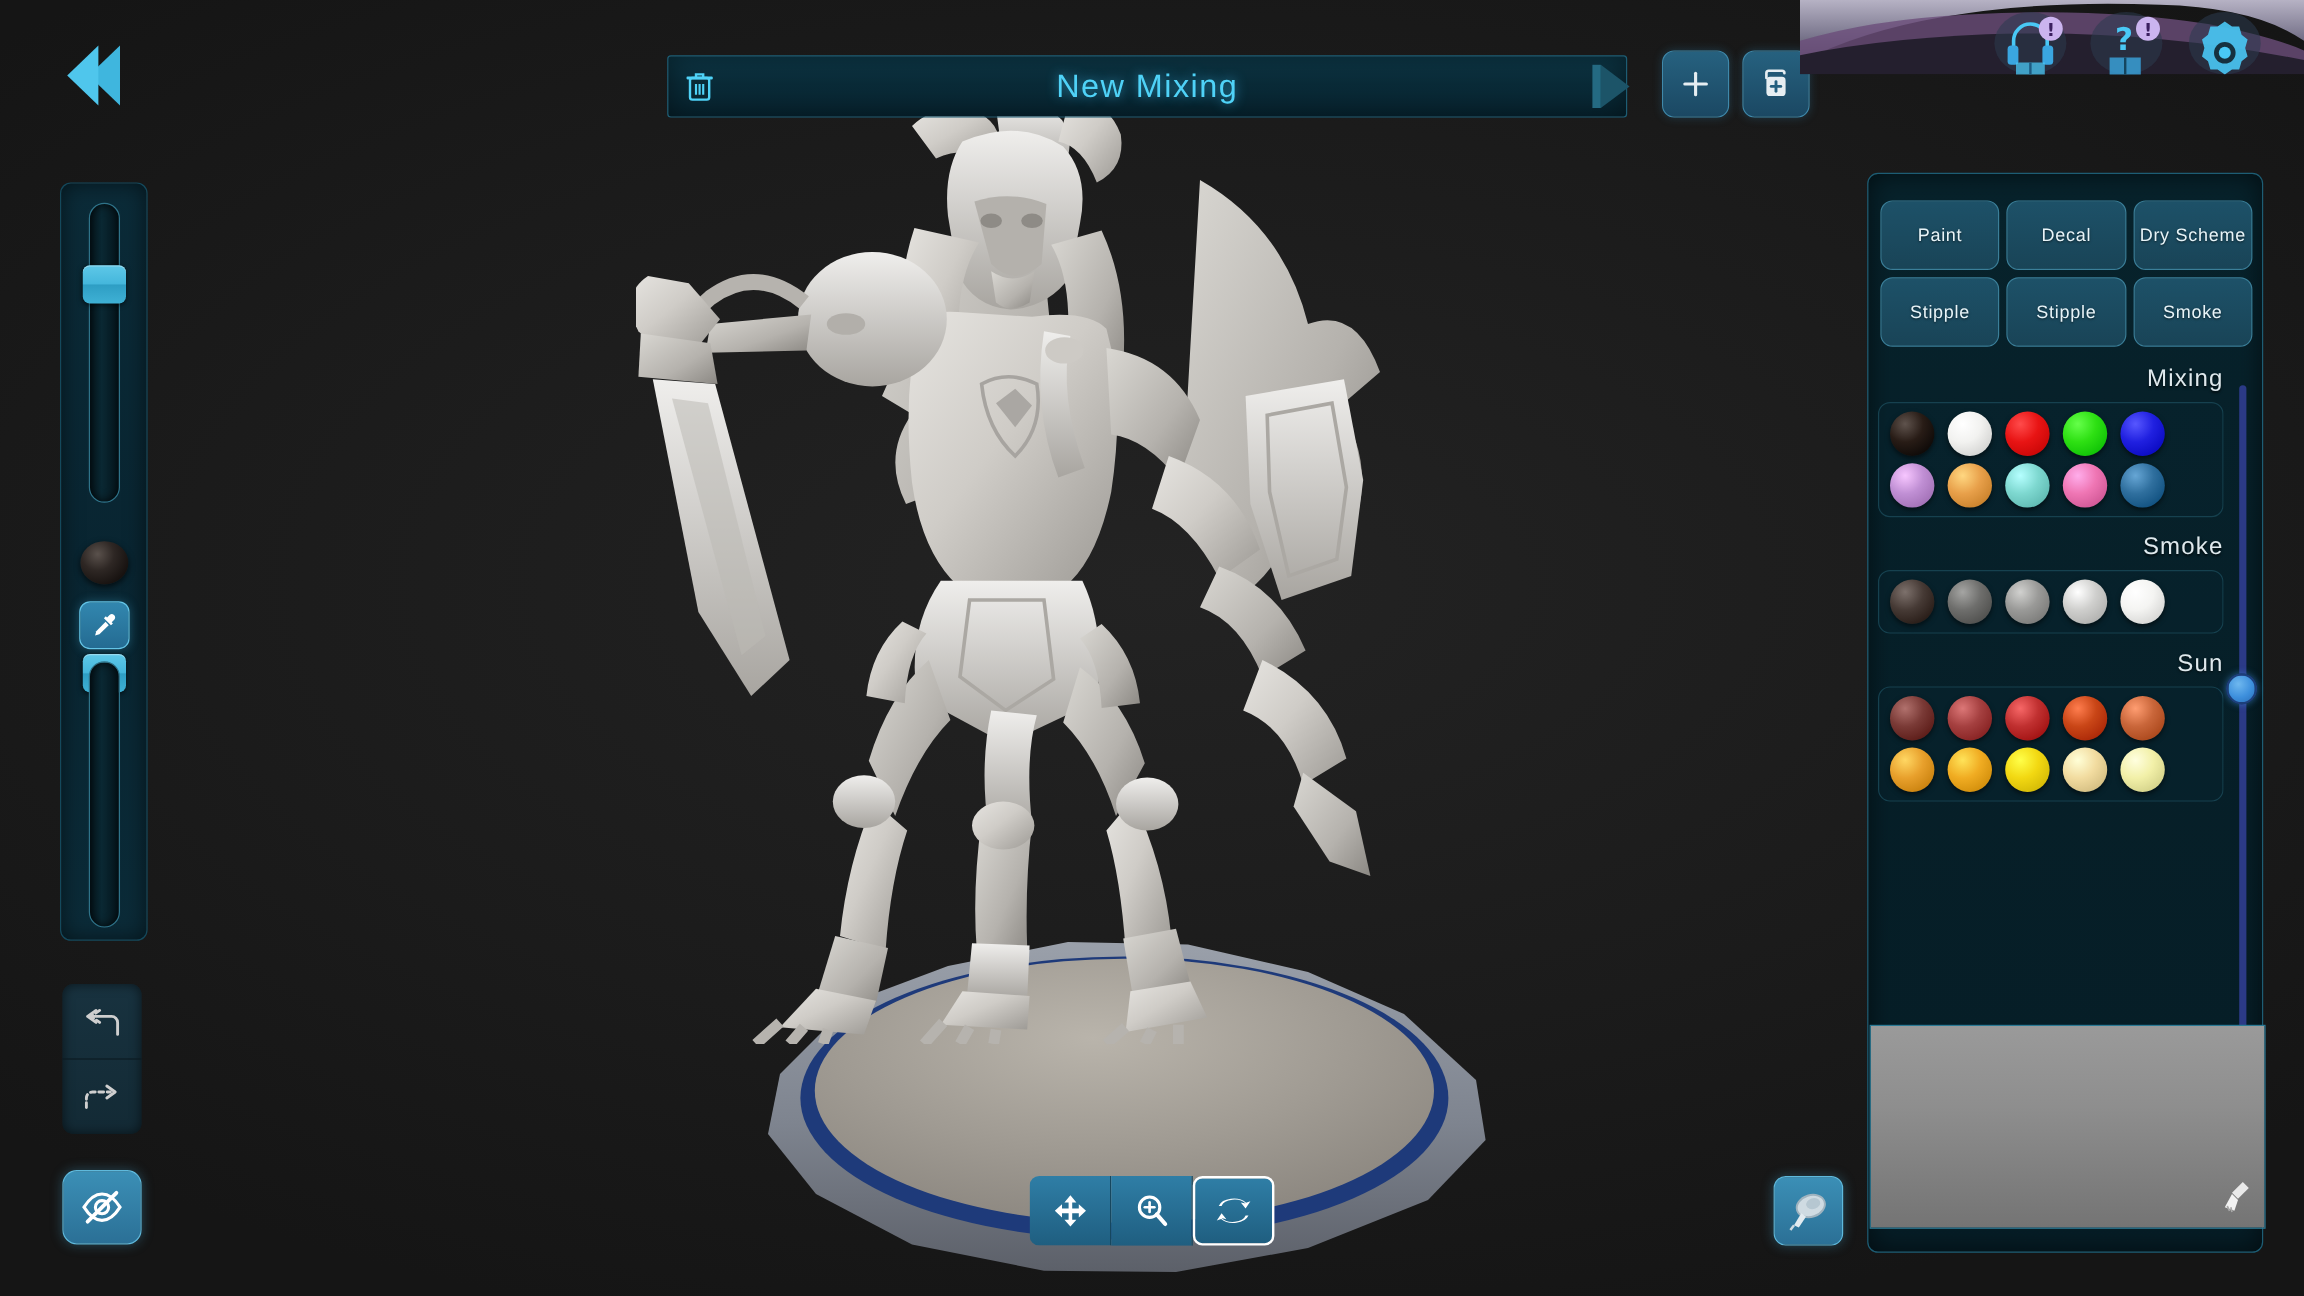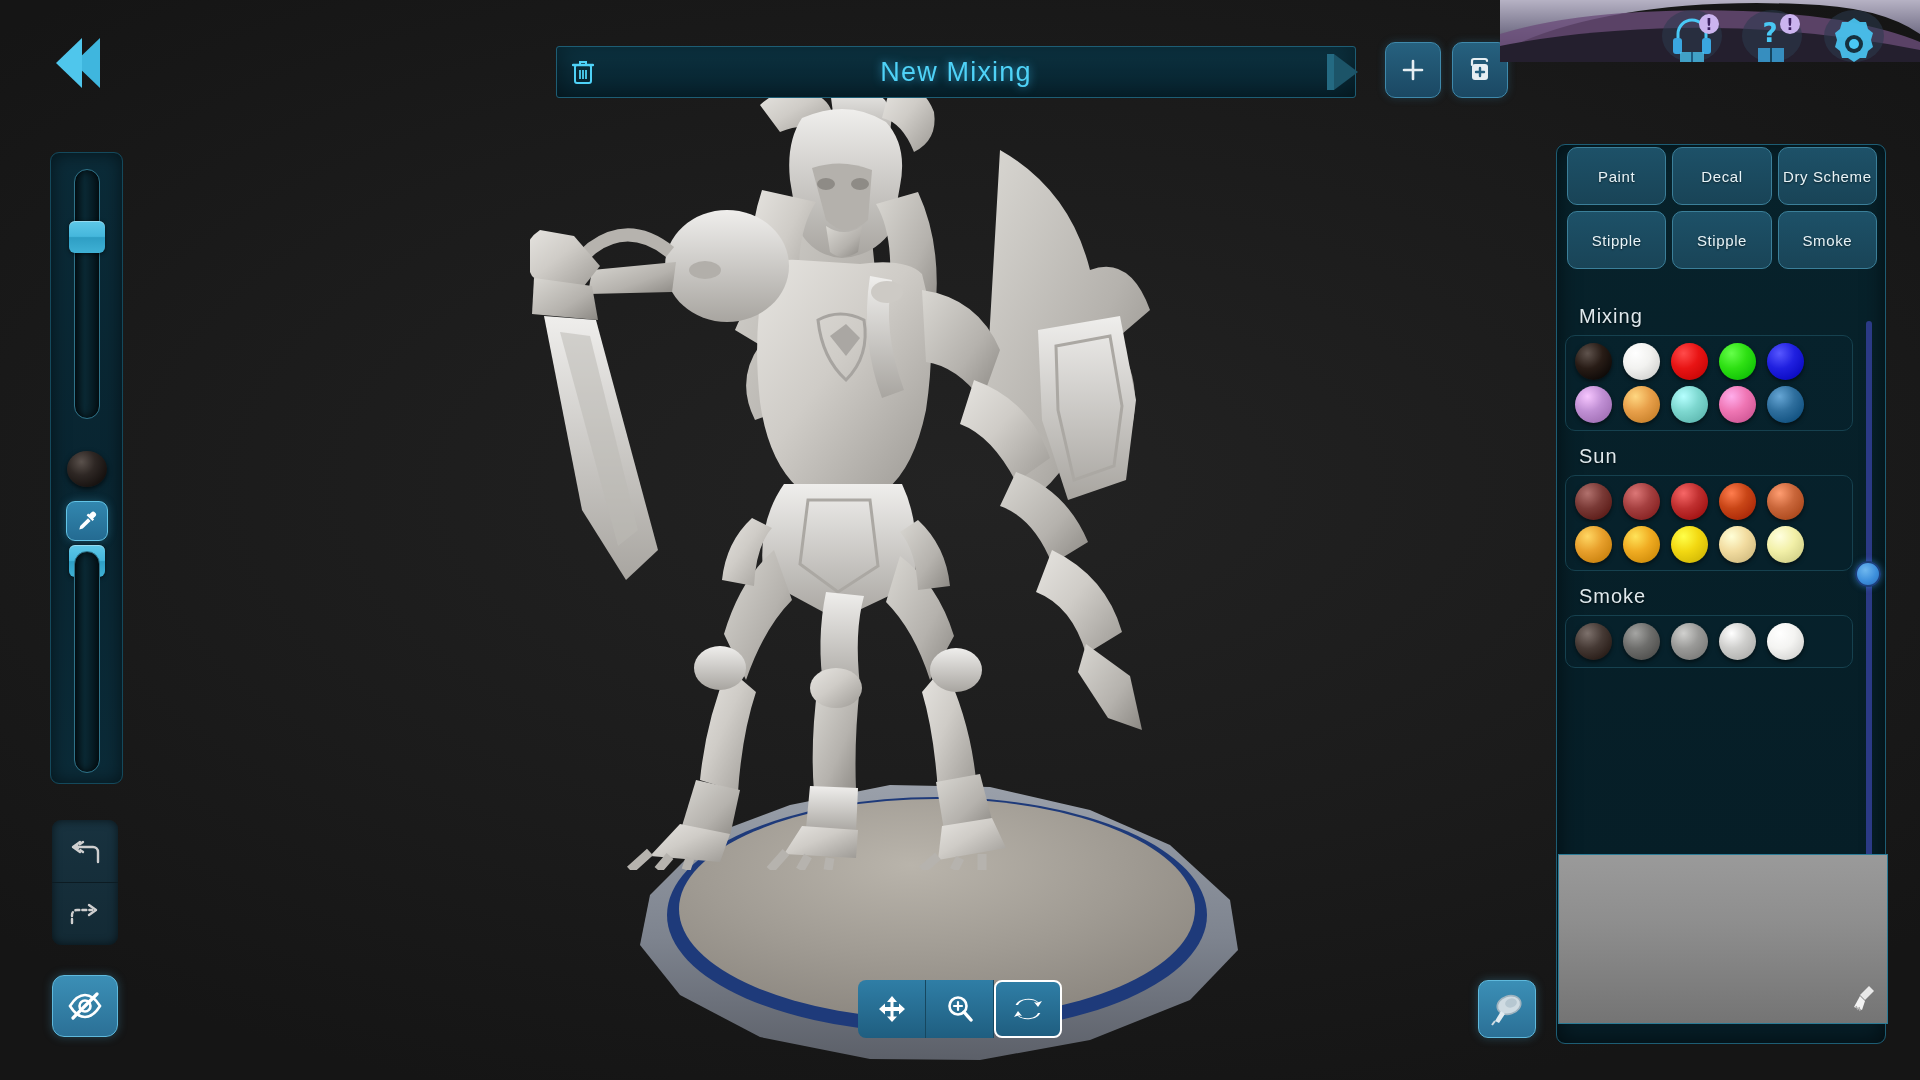--- a/index.html
+++ b/index.html
@@ -127,34 +127,35 @@
   .hud-btn { position:absolute; top:6px; width:72px; height:72px; cursor:pointer; }
 
   
   #right-panel {
     position:absolute; left:1556px; top:144px; width:330px; height:900px;
     background: linear-gradient(180deg,#07222b 0%,#061d26 100%);
     border:1px solid #1d5d74; border-radius:9px;
     box-shadow: inset 0 0 22px rgba(0,0,0,.6);
   }
   #brush-types {
-    position:absolute; left:10px; top:2px; width:310px;
+    position:absolute; left:10px; top:22px; width:310px;
     display:grid; grid-template-columns: repeat(3, 1fr); gap:6px;text-align:right;
   }
   .brush-btn {
     height:58px; border-radius:10px;
     background: linear-gradient(180deg,#1d5168 0%, #194457 100%);
     border:1px solid #3b7f99;
     display:flex; align-items:center; justify-content:center;
     color:#e8f4f8; font-size:15px; letter-spacing:.6px; cursor:pointer;
     text-shadow: 0 1px 2px rgba(0,0,0,.6);
   }
   #palette-scroll {
     position:absolute; left:8px; top:152px; width:288px; height:690px;
     overflow:hidden;
+    text-align:right;
   }
   .pal-group { margin-bottom: 6px; }
   .pal-title {
     color:#dfe9ed; font-size:20px; letter-spacing:1px; padding: 8px 0 7px 14px;
     text-shadow: 0 1px 2px rgba(0,0,0,.7);
   }
   .pal-box {
     border:1px solid #16414f; border-radius:10px; padding:7px 9px;
     background: rgba(8,38,48,.35);
   }
@@ -499,50 +500,50 @@
             <div class="pal-row">
               <div class="orb" style="background: radial-gradient(circle at 34% 28%, rgb(247, 198, 255) 0%, rgb(192, 143, 212) 42%, rgb(147, 98, 167) 100%);"></div>
               <div class="orb" style="background: radial-gradient(circle at 34% 28%, rgb(255, 215, 129) 0%, rgb(232, 160, 74) 42%, rgb(187, 115, 29) 100%);"></div>
               <div class="orb" style="background: radial-gradient(circle at 34% 28%, rgb(181, 255, 255) 0%, rgb(126, 216, 208) 42%, rgb(81, 171, 163) 100%);"></div>
               <div class="orb" style="background: radial-gradient(circle at 34% 28%, rgb(255, 173, 235) 0%, rgb(239, 118, 180) 42%, rgb(194, 73, 135) 100%);"></div>
               <div class="orb" style="background: radial-gradient(circle at 34% 28%, rgb(102, 166, 213) 0%, rgb(47, 111, 158) 42%, rgb(2, 66, 113) 100%);"></div>
             </div>
           </div>
         </div>
         <div class="pal-group">
+          <div class="pal-title">Smoke</div>
+          <div class="pal-box">
+            <div class="pal-row">
+              <div class="orb" style="background: radial-gradient(circle at 34% 28%, rgb(125, 113, 108) 0%, rgb(70, 58, 53) 42%, rgb(25, 13, 8) 100%);"></div>
+              <div class="orb" style="background: radial-gradient(circle at 34% 28%, rgb(165, 165, 163) 0%, rgb(110, 110, 108) 42%, rgb(65, 65, 63) 100%);"></div>
+              <div class="orb" style="background: radial-gradient(circle at 34% 28%, rgb(209, 209, 207) 0%, rgb(154, 154, 152) 42%, rgb(109, 109, 107) 100%);"></div>
+              <div class="orb" style="background: radial-gradient(circle at 34% 28%, rgb(255, 255, 255) 0%, rgb(207, 207, 205) 42%, rgb(162, 162, 160) 100%);"></div>
+              <div class="orb" style="background: radial-gradient(circle at 34% 28%, rgb(255, 255, 255) 0%, rgb(244, 244, 242) 42%, rgb(199, 199, 197) 100%);"></div>
+            </div>
+          </div>
+        </div>
+        <div class="pal-group">
           <div class="pal-title">Sun</div>
           <div class="pal-box">
             <div class="pal-row">
               <div class="orb" style="background: radial-gradient(circle at 34% 28%, rgb(177, 113, 109) 0%, rgb(122, 58, 54) 42%, rgb(77, 13, 9) 100%);"></div>
               <div class="orb" style="background: radial-gradient(circle at 34% 28%, rgb(220, 119, 119) 0%, rgb(165, 64, 64) 42%, rgb(120, 19, 19) 100%);"></div>
               <div class="orb" style="background: radial-gradient(circle at 34% 28%, rgb(247, 103, 103) 0%, rgb(192, 48, 48) 42%, rgb(147, 3, 3) 100%);"></div>
               <div class="orb" style="background: radial-gradient(circle at 34% 28%, rgb(255, 125, 78) 0%, rgb(201, 70, 23) 42%, rgb(156, 25, 0) 100%);"></div>
               <div class="orb" style="background: radial-gradient(circle at 34% 28%, rgb(255, 157, 113) 0%, rgb(201, 102, 58) 42%, rgb(156, 57, 13) 100%);"></div>
             </div>
             <div class="pal-row">
               <div class="orb" style="background: radial-gradient(circle at 34% 28%, rgb(255, 215, 99) 0%, rgb(232, 160, 44) 42%, rgb(187, 115, 0) 100%);"></div>
               <div class="orb" style="background: radial-gradient(circle at 34% 28%, rgb(255, 227, 89) 0%, rgb(240, 172, 34) 42%, rgb(195, 127, 0) 100%);"></div>
               <div class="orb" style="background: radial-gradient(circle at 34% 28%, rgb(255, 255, 73) 0%, rgb(242, 216, 18) 42%, rgb(197, 171, 0) 100%);"></div>
               <div class="orb" style="background: radial-gradient(circle at 34% 28%, rgb(255, 255, 215) 0%, rgb(242, 220, 160) 42%, rgb(197, 175, 115) 100%);"></div>
               <div class="orb" style="background: radial-gradient(circle at 34% 28%, rgb(255, 255, 223) 0%, rgb(242, 240, 168) 42%, rgb(197, 195, 123) 100%);"></div>
             </div>
           </div>
         </div>
-        <div class="pal-group">
-          <div class="pal-title">Smoke</div>
-          <div class="pal-box">
-            <div class="pal-row">
-              <div class="orb" style="background: radial-gradient(circle at 34% 28%, rgb(125, 113, 108) 0%, rgb(70, 58, 53) 42%, rgb(25, 13, 8) 100%);"></div>
-              <div class="orb" style="background: radial-gradient(circle at 34% 28%, rgb(165, 165, 163) 0%, rgb(110, 110, 108) 42%, rgb(65, 65, 63) 100%);"></div>
-              <div class="orb" style="background: radial-gradient(circle at 34% 28%, rgb(209, 209, 207) 0%, rgb(154, 154, 152) 42%, rgb(109, 109, 107) 100%);"></div>
-              <div class="orb" style="background: radial-gradient(circle at 34% 28%, rgb(255, 255, 255) 0%, rgb(207, 207, 205) 42%, rgb(162, 162, 160) 100%);"></div>
-              <div class="orb" style="background: radial-gradient(circle at 34% 28%, rgb(255, 255, 255) 0%, rgb(244, 244, 242) 42%, rgb(199, 199, 197) 100%);"></div>
-            </div>
-          </div>
-        </div>
       </div>
     <div id="palette-scrollbar">
       <div class="sb-track"></div>
       <div class="sb-knob" style="top: 240px;"></div>
     </div>
   </div>
 
   <div id="brush-preview">
     <div id="brush-preview-icon">
       <svg width="30" height="30" viewBox="0 0 30 30">

